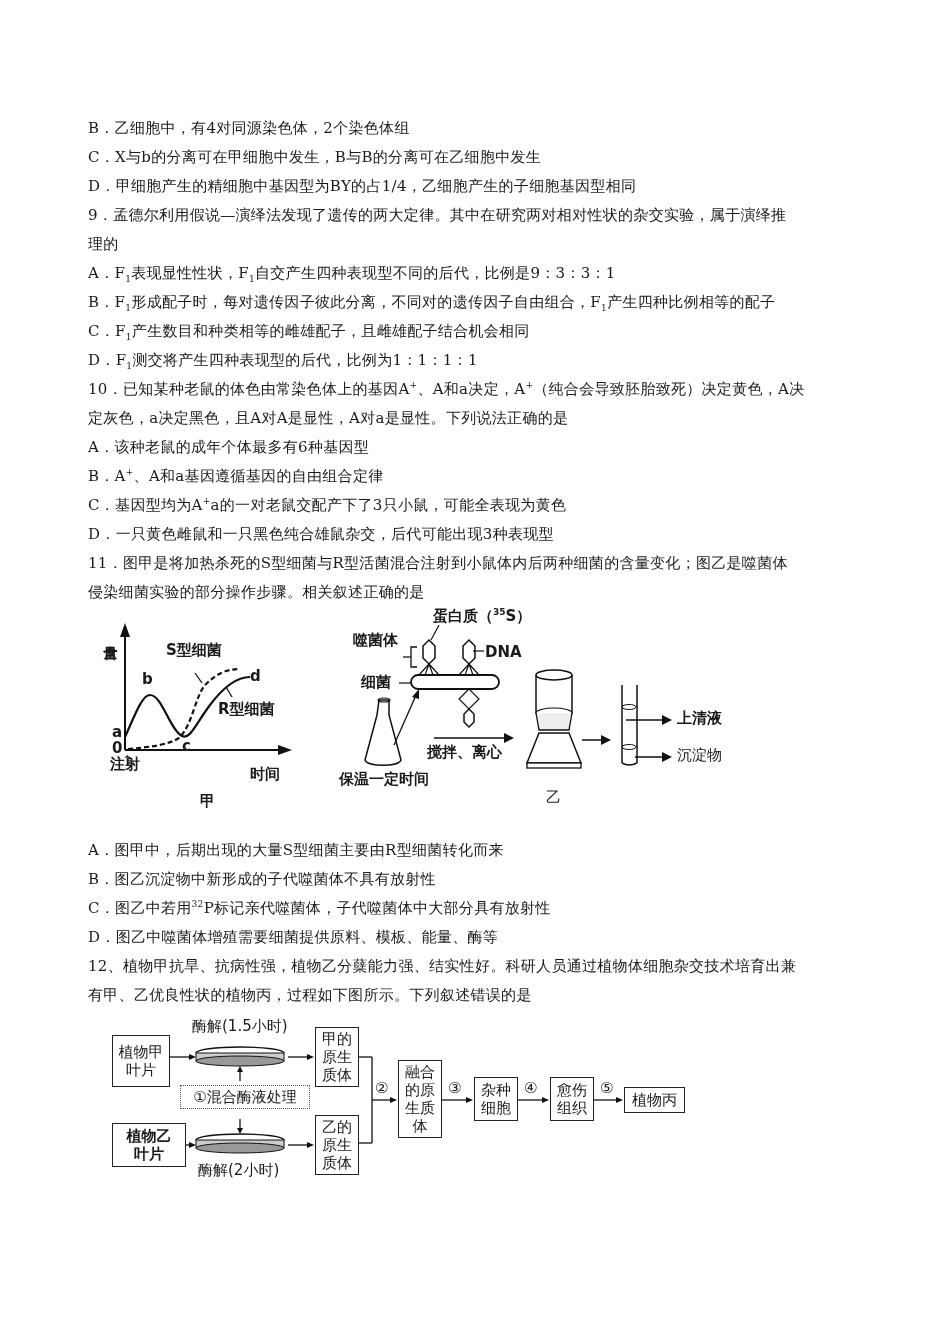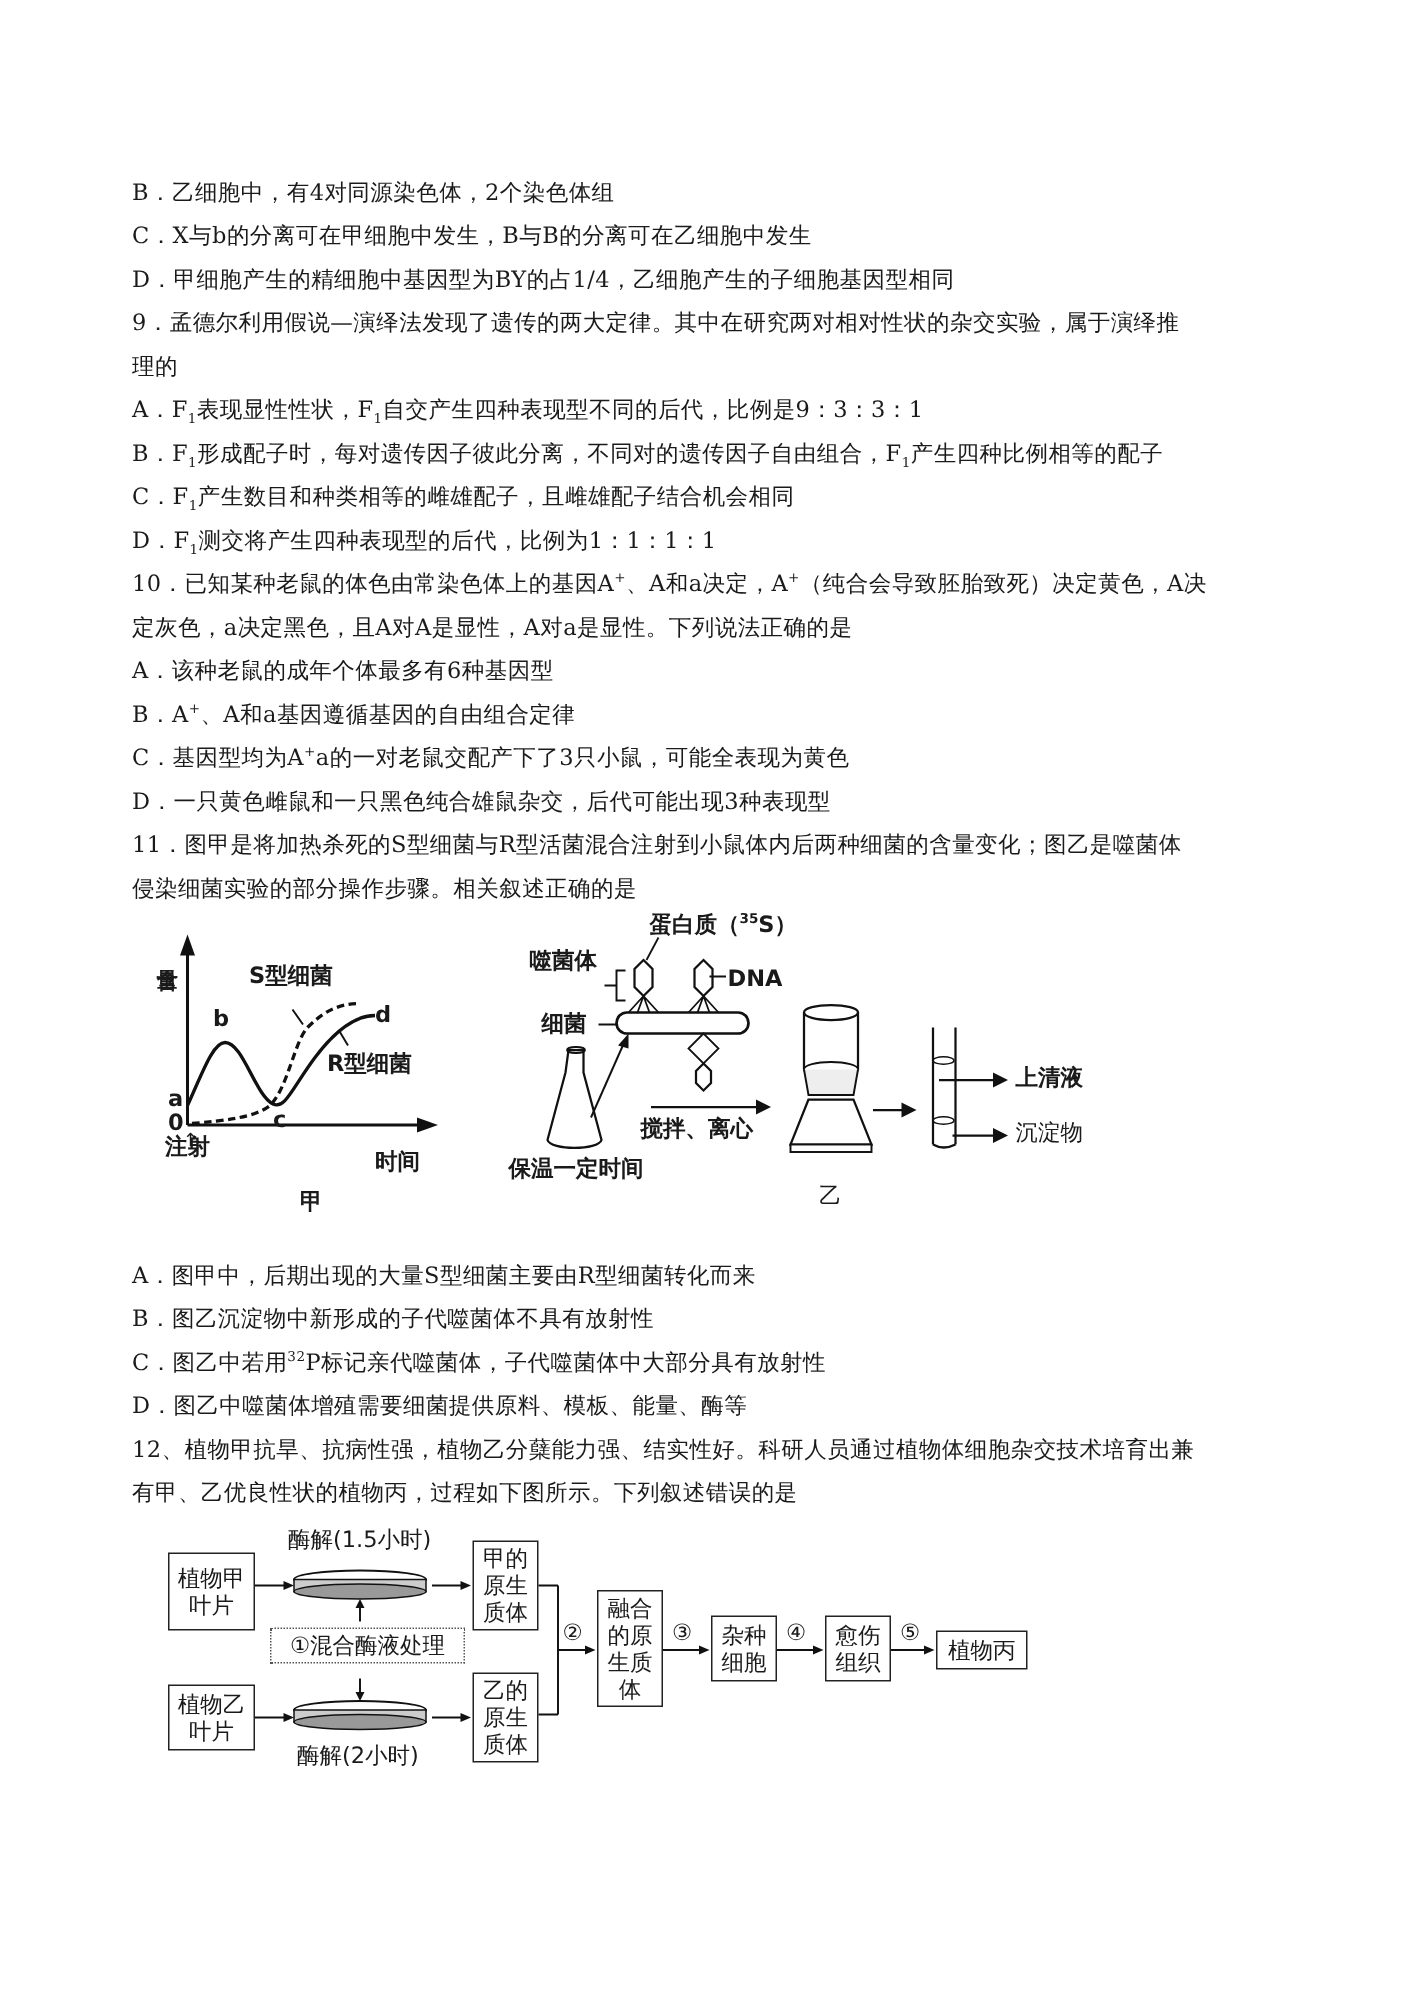--- a/index.html
+++ b/index.html
@@ -198,21 +198,21 @@
       <line x1="494" y1="85" x2="518" y2="85" stroke="#111" stroke-width="1.3"></line>
       <polygon points="523,85 516,82 516,88" fill="#111"></polygon>
     </svg>
 
     <div class="box" style="left:12px; top:20px; width:58px; height:52px;">
       <div>
           <div>植物甲</div>
           <div>叶片</div>
         </div>
     </div>
-    <div class="box" style="left:12px; top:108px; width:58px; height:44px;">
+    <div class="box" style="left:12px; top:108px; width:74px; height:44px;font-weight:bold;">
       <div>
           <div>植物乙</div>
           <div>叶片</div>
         </div>
     </div>
     <span class="lbl" style="left:92px; top:2px;">酶解(1.5小时)</span>
     <div class="box" style="left:80px; top:70px; width:130px; height:24px; border:1.2px dotted #555;">①混合酶液处理</div>
     <span class="lbl" style="left:98px; top:146px;">酶解(2小时)</span>
     <div class="box" style="left:215px; top:12px; width:44px; height:60px;">
       <div>

